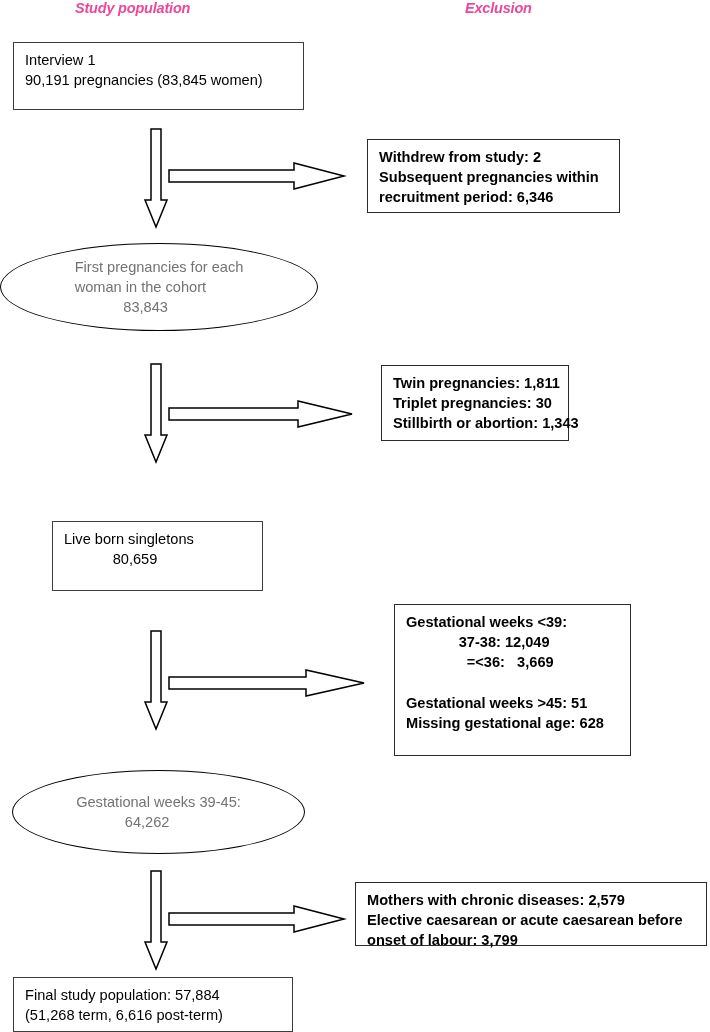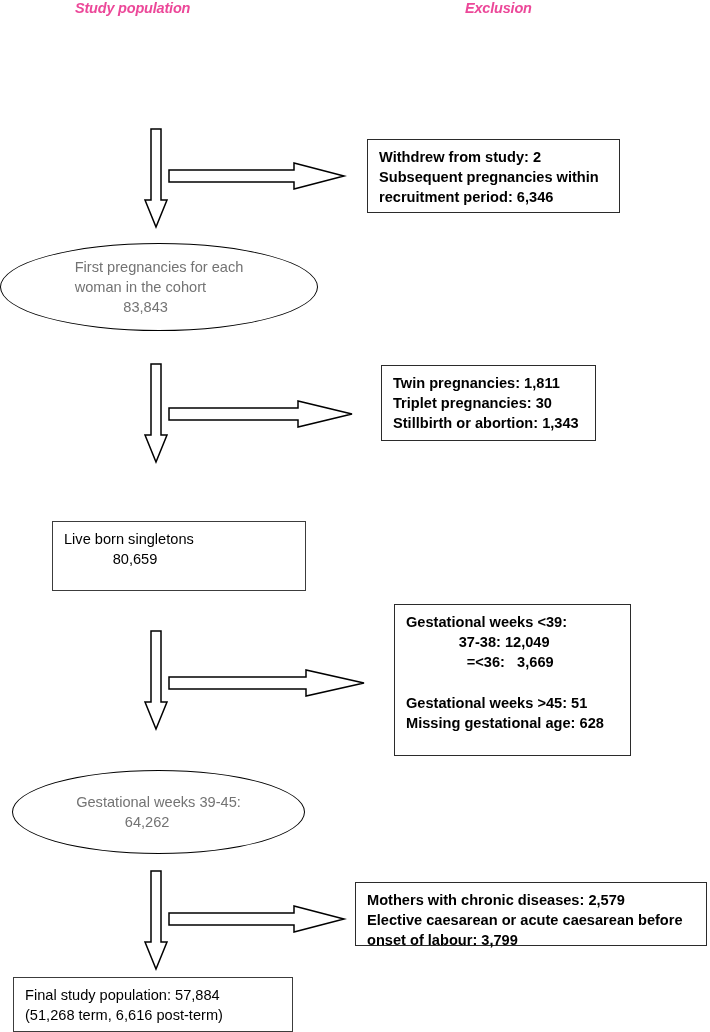--- a/index.html
+++ b/index.html
@@ -66,20 +66,22 @@
 </style>
 </head>
 <body>
 
 <div id="canvas">
 
   <div class="hdr" style="left:75px; top:0px;">Study population</div>
 
   <div class="hdr" style="left:465px; top:0px;">Exclusion</div>
 
+  <div class="node" style="left:13px; top:42px; width:291px; height:68px;">Interview 1
+90,191 pregnancies (83,845 women)</div>
 
   <div class="arrow" style="left:140px; top:128px;">
     <svg width="32" height="100" viewBox="0 0 32 100">
       <path d="M11,1 L21,1 L21,72 L27,72 L16,99 L5,72 L11,72 Z" fill="#ffffff" stroke="#000000" stroke-width="1.5"></path>
     </svg>
   </div>
 
   <div class="arrow" style="left:168px; top:160px;">
     <svg width="180" height="34" viewBox="0 0 180 34">
       <path d="M1,10 L1,22 L126,22 L126,29 L176,16 L126,3 L126,10 Z" fill="#ffffff" stroke="#000000" stroke-width="1.5"></path>
@@ -99,25 +101,25 @@
       <path d="M11,1 L21,1 L21,72 L27,72 L16,99 L5,72 L11,72 Z" fill="#ffffff" stroke="#000000" stroke-width="1.5"></path>
     </svg>
   </div>
 
   <div class="arrow" style="left:168px; top:398px;">
     <svg width="188" height="34" viewBox="0 0 188 34">
       <path d="M1,10 L1,22 L130,22 L130,29 L184,16 L130,3 L130,10 Z" fill="#ffffff" stroke="#000000" stroke-width="1.5"></path>
     </svg>
   </div>
 
-  <div class="node thin" style="left:381px; top:365px; width:215px; height:76px;">Twin pregnancies: 1,811
+  <div class="node thin" style="left:381px; top:365px; width:188px; height:76px;">Twin pregnancies: 1,811
 Triplet pregnancies: 30
 Stillbirth or abortion: 1,343</div>
 
-  <div class="node" style="left:52px; top:521px; width:254px; height:70px;">Live born singletons
+  <div class="node" style="left:52px; top:521px; width:211px; height:70px;">Live born singletons
             80,659</div>
 
   <div class="arrow" style="left:140px; top:630px;">
     <svg width="32" height="100" viewBox="0 0 32 100">
       <path d="M11,1 L21,1 L21,72 L27,72 L16,99 L5,72 L11,72 Z" fill="#ffffff" stroke="#000000" stroke-width="1.5"></path>
     </svg>
   </div>
 
   <div class="arrow" style="left:168px; top:667px;">
     <svg width="200" height="34" viewBox="0 0 200 34">

